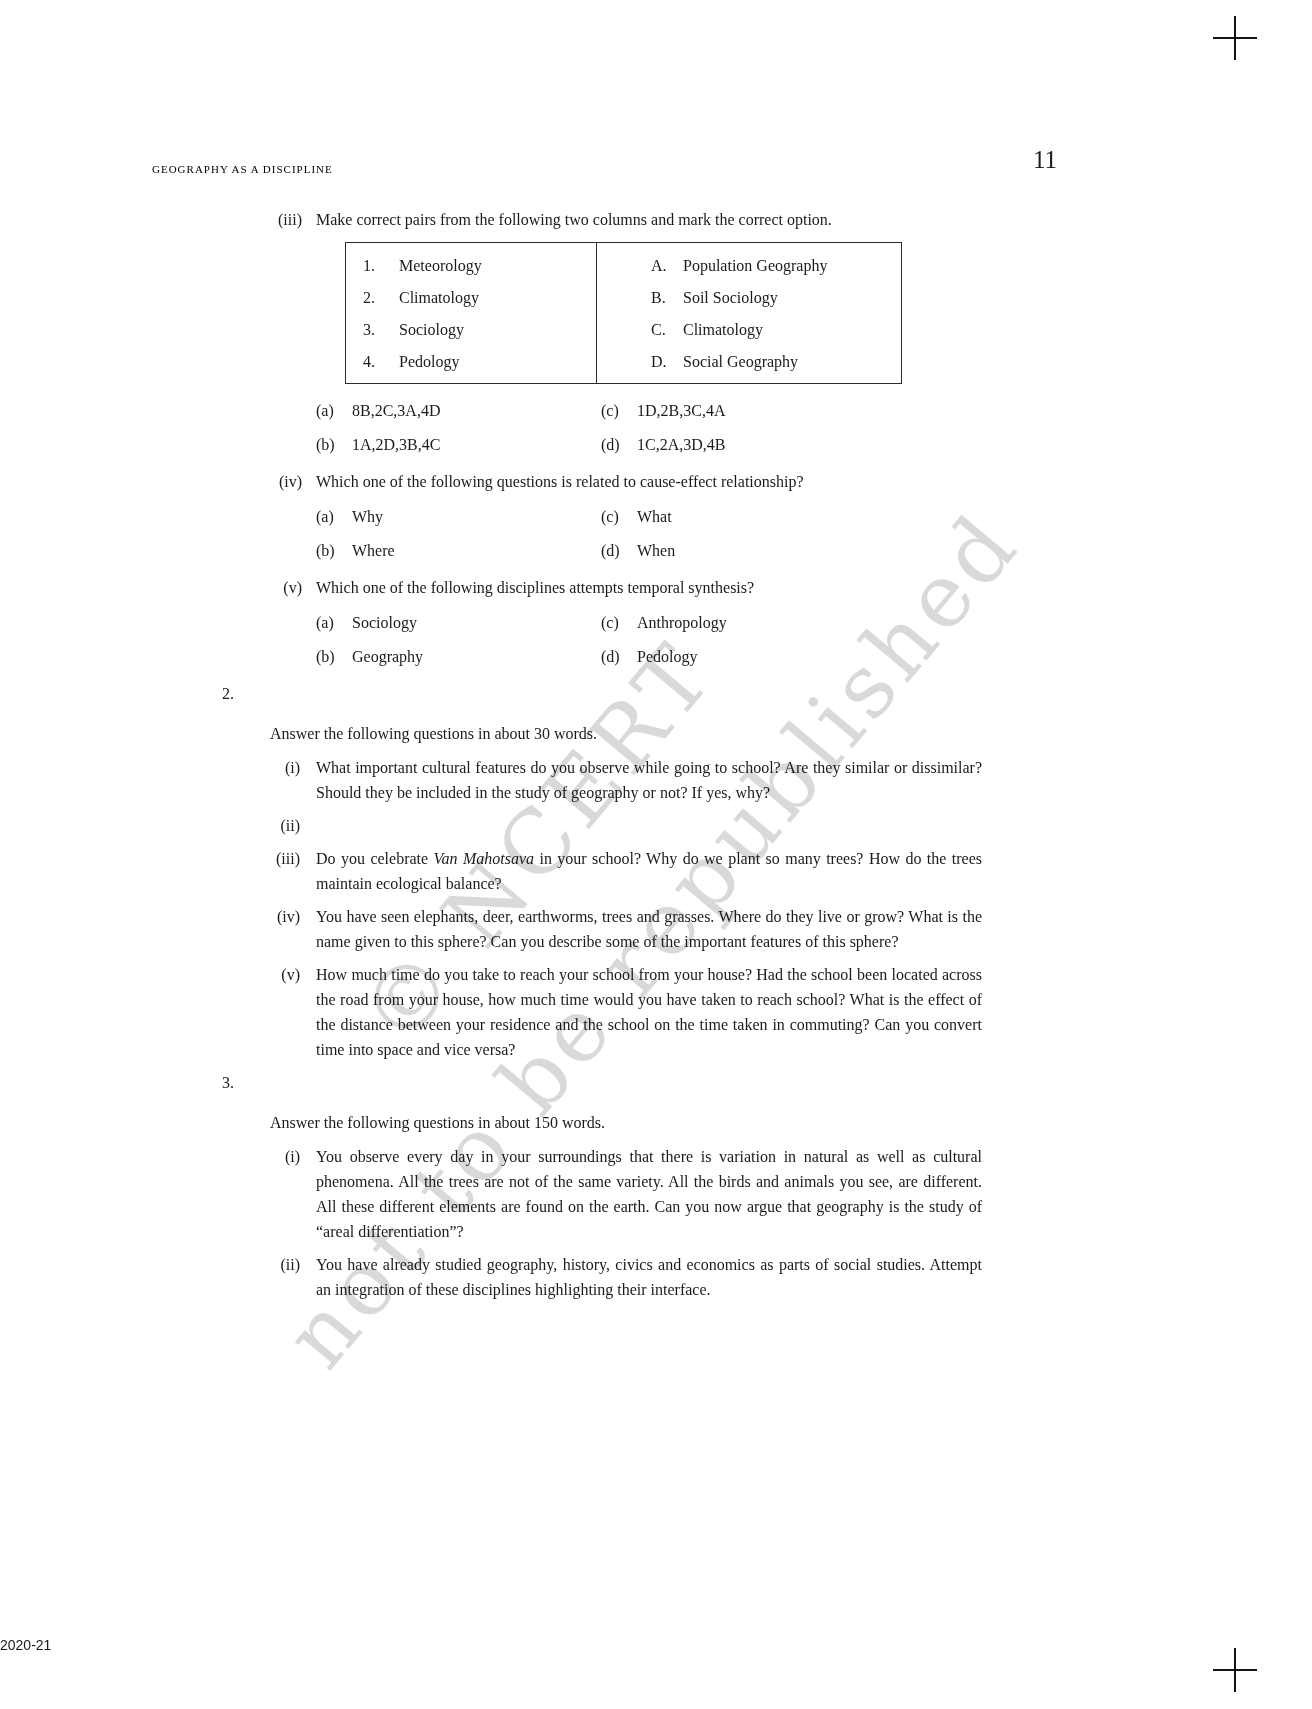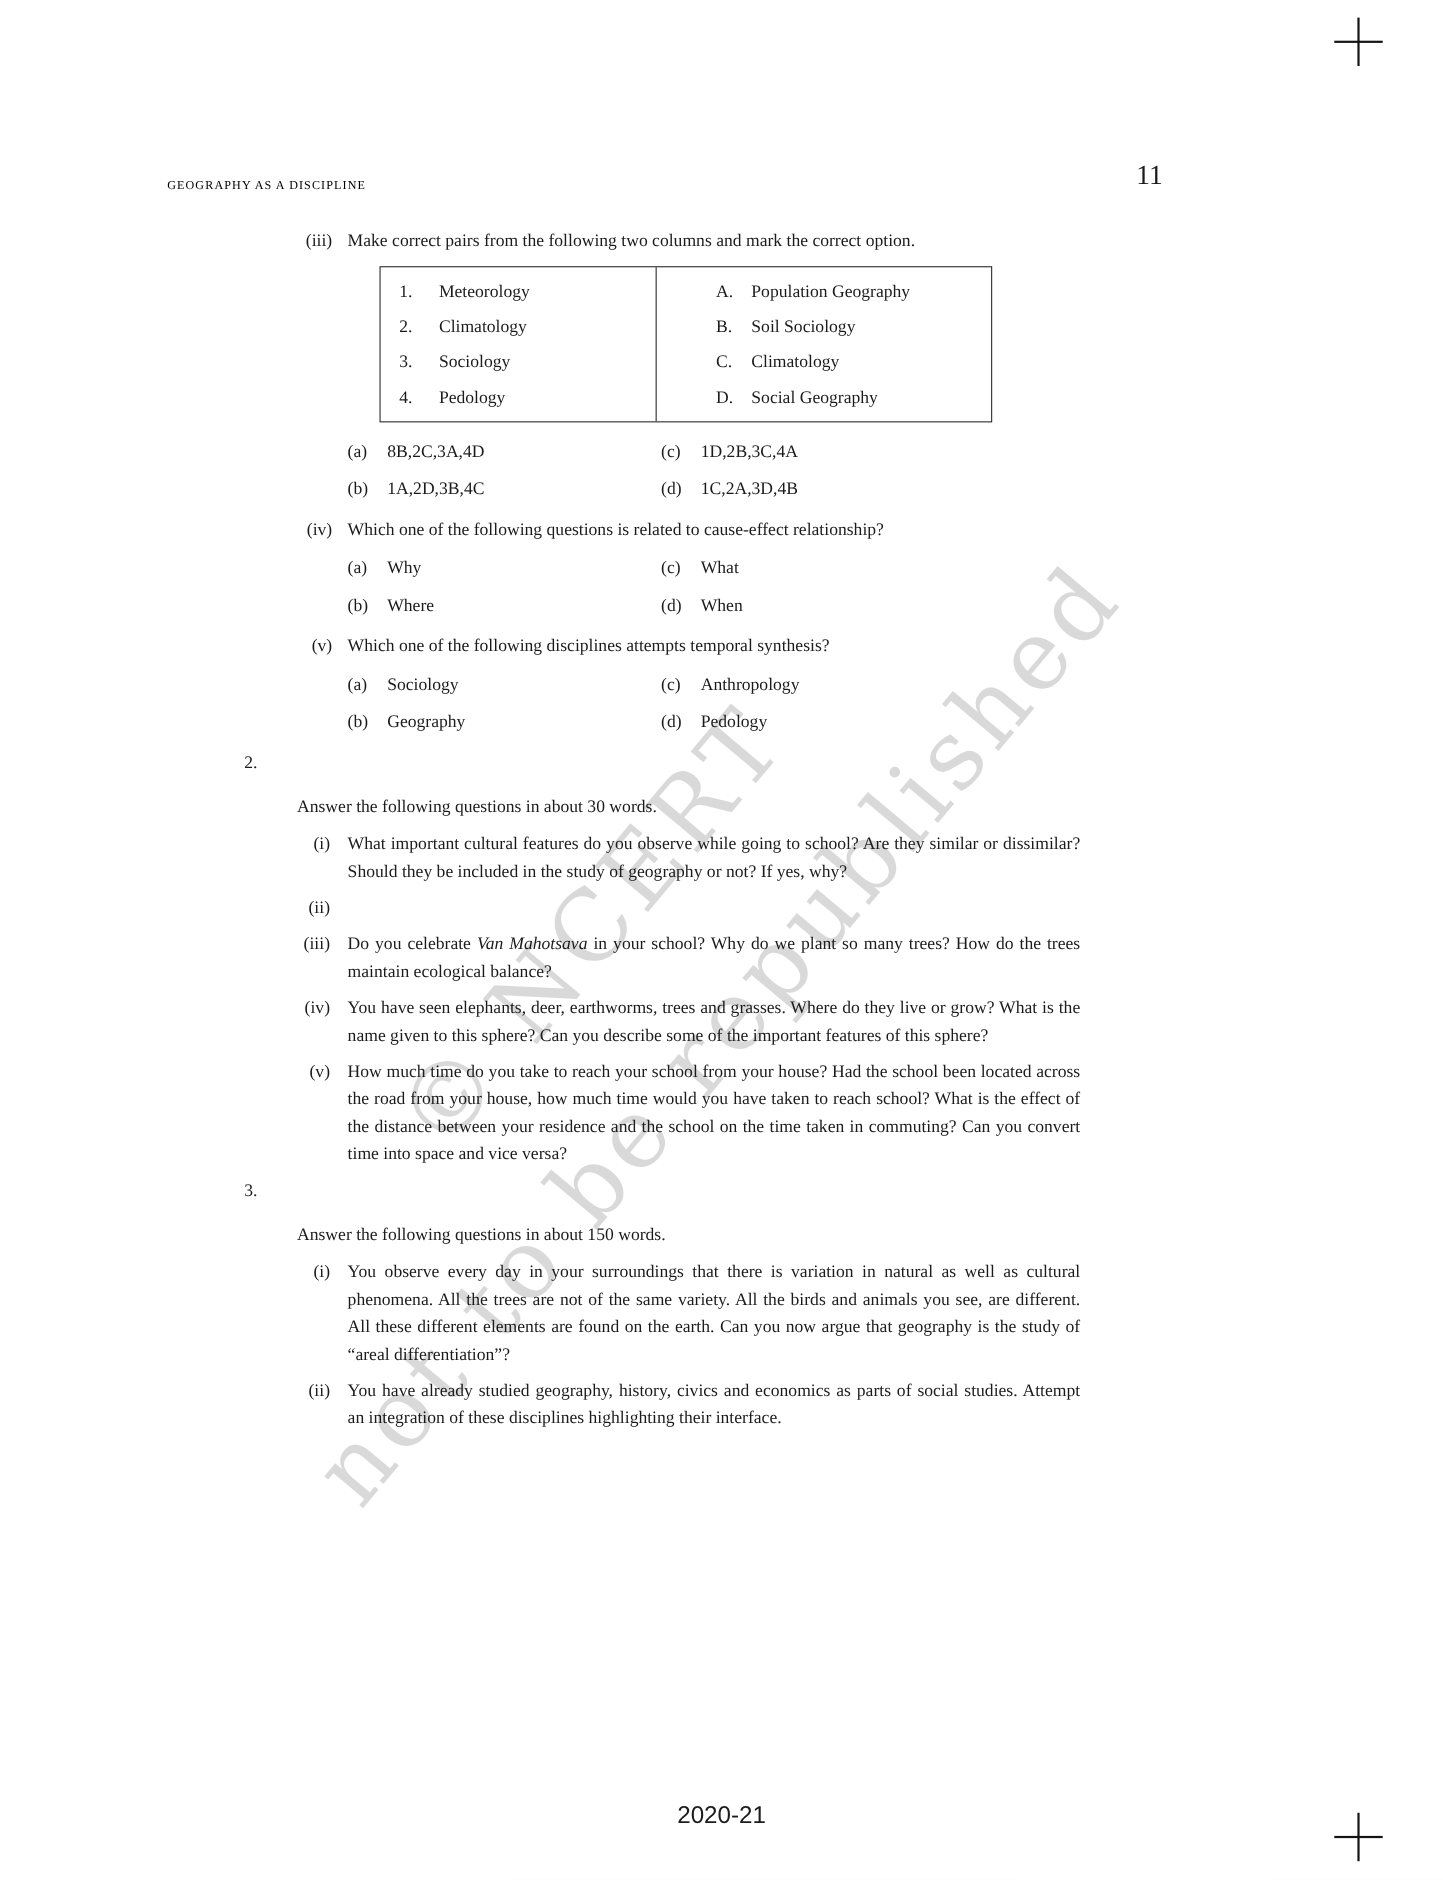--- a/index.html
+++ b/index.html
@@ -60,22 +60,22 @@
   .mainrow { display:flex; margin-bottom:9px; }
   .main-no { flex:0 0 118px; padding-left:70px; box-sizing:border-box; }
   .main-text { flex:1;margin-top:40px; }
 
   .sub-item { display:flex; margin-bottom:8px; }
   .sub-label { flex:0 0 164px; text-align:right; padding-right:16px; box-sizing:border-box; }
   .sub-text { flex:1; text-align:justify; }
   .italic { font-style:italic; }
 
   .footer {
-    position:absolute; left:0; top:1637px; width:1312px; text-align:center;
-    font-family:"Liberation Sans", sans-serif; font-size:22px; color:#1b1b1b;
+    position:absolute; left:0; top:1637px; width:1312px; text-align:left;
+    font-family:"Liberation Sans", sans-serif; font-size:14px; color:#1b1b1b;
   }
 </style>
 </head>
 <body>
 
 <div class="page">
 
   <div class="crop tr">
     <span class="h"></span>
     <span class="v"></span>

